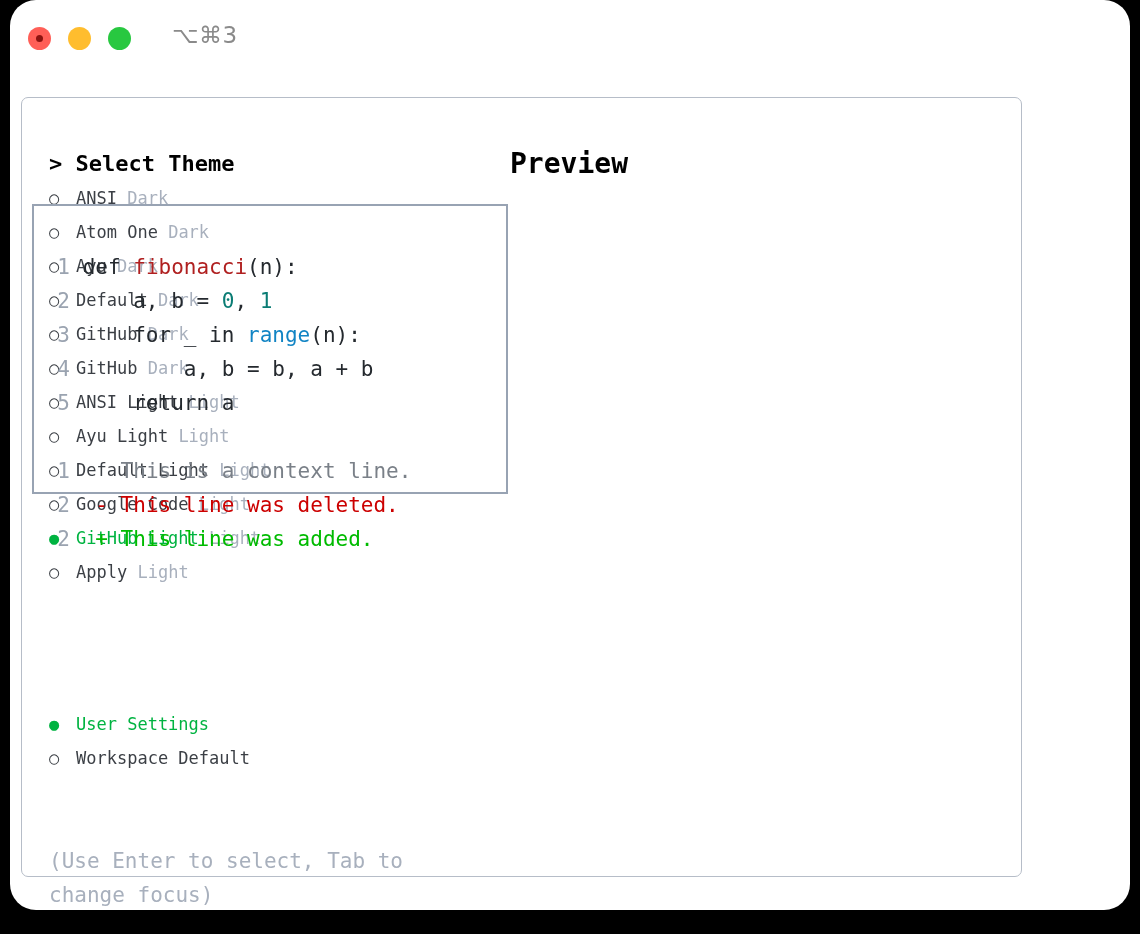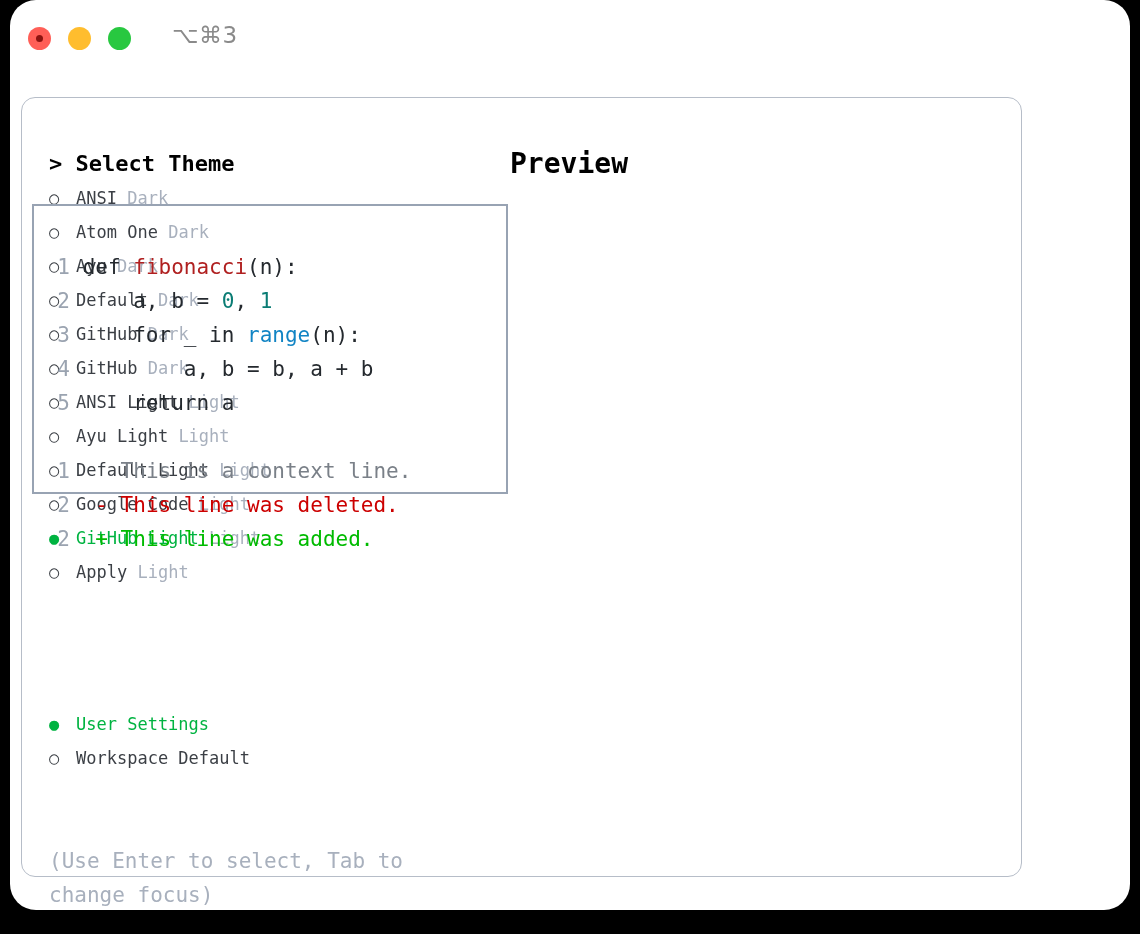--- a/index.html
+++ b/index.html
@@ -63,21 +63,21 @@
   }
 
   
   #panel {
     position: absolute;
     left: 11px;
     top: 97px;
     width: 1001px;
     height: 780px;
     border: 1.5px solid #b6bdc8;
-    border-radius: 14px;
+    border-radius: 7px;
     box-sizing: border-box;
   }
 
   
   #theme-column {
     position: absolute;
     left: 27px;
     top: 49px;
     width: 430px;
   }

